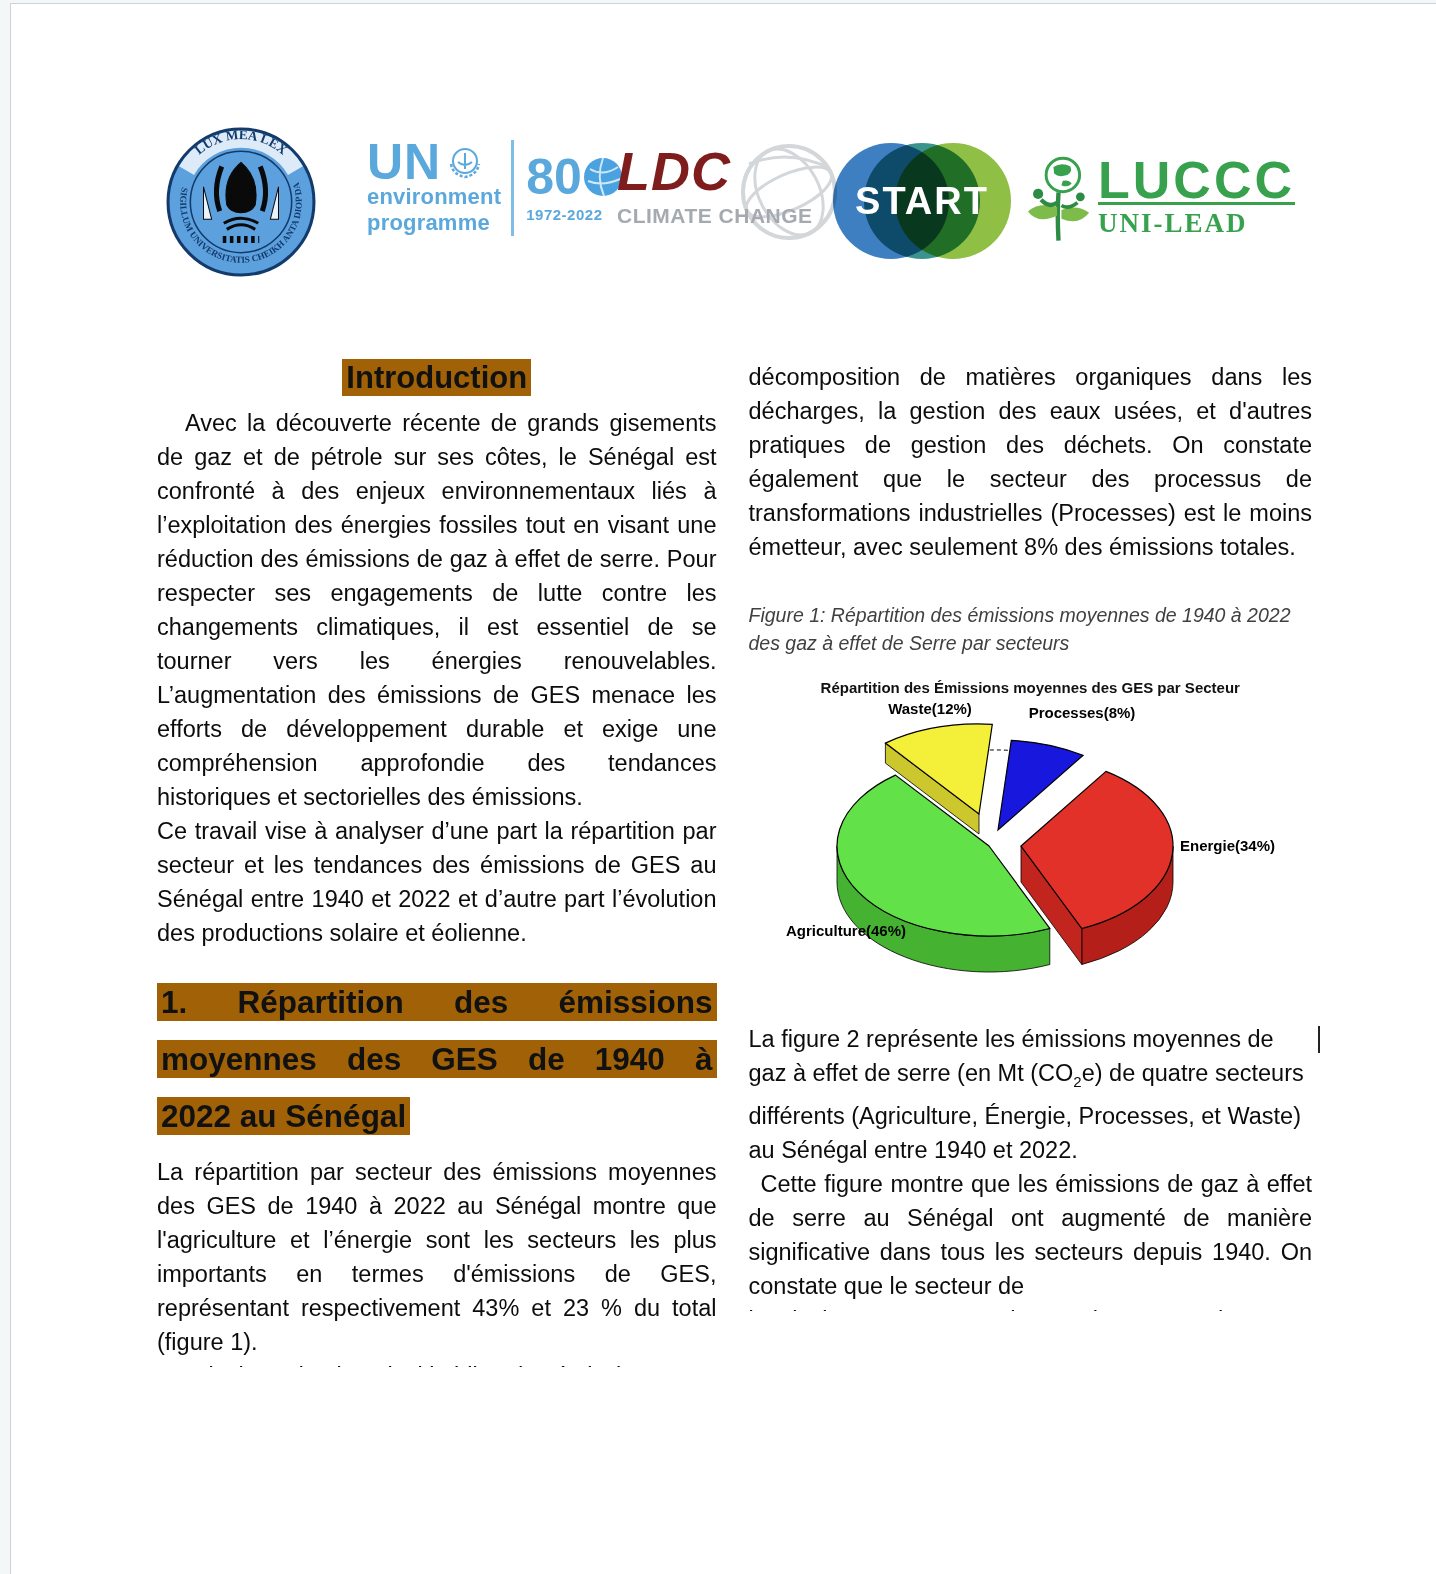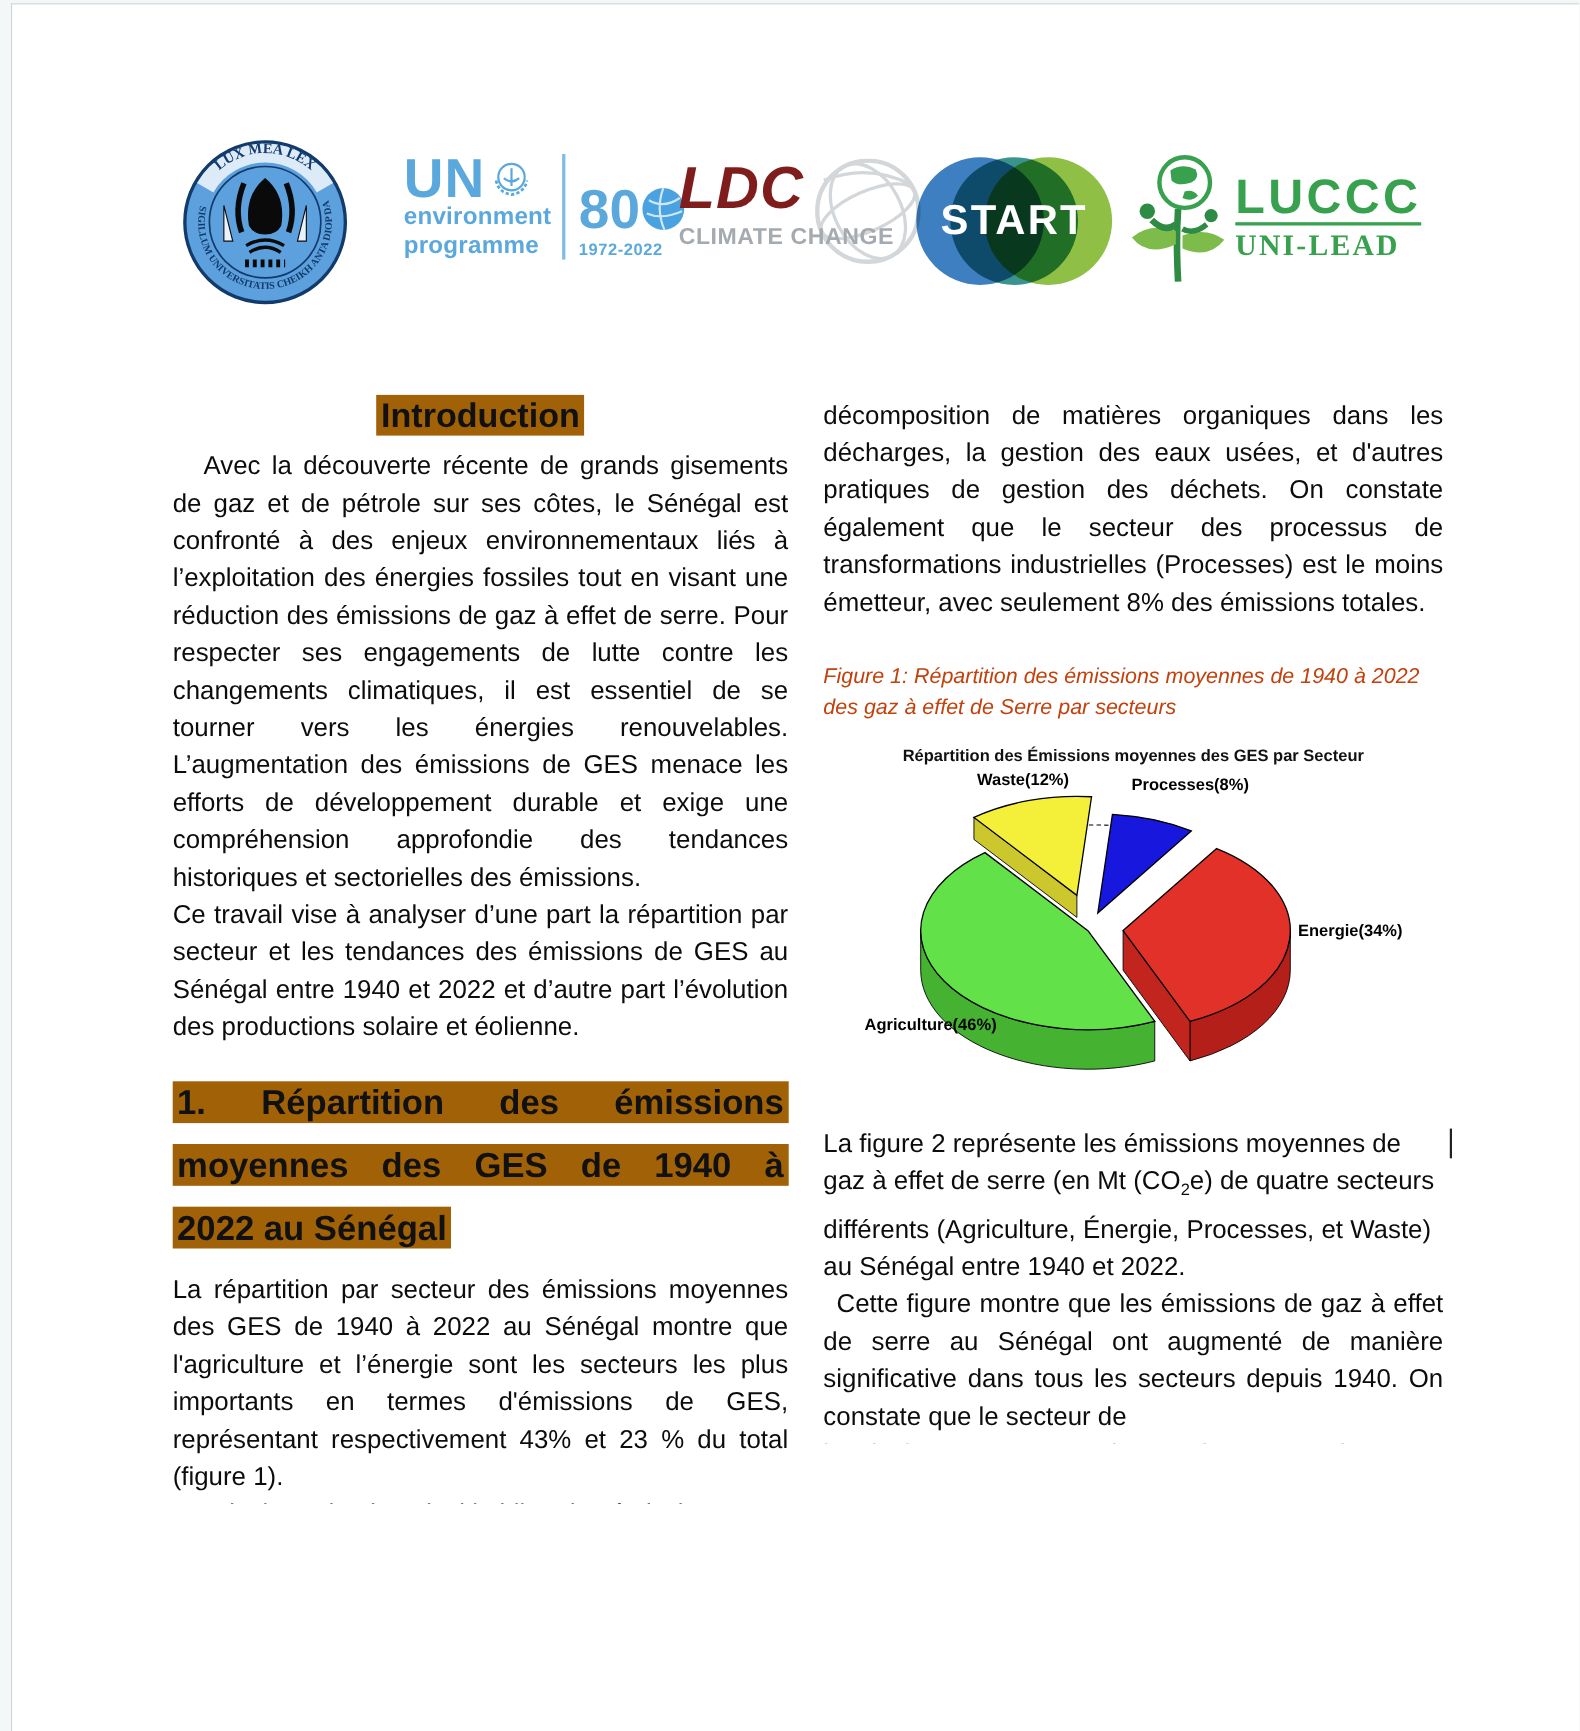--- a/index.html
+++ b/index.html
@@ -8,21 +8,21 @@
   .page {
     width:1426px; height:1571px; margin-left:10px; margin-top:3px;
     background:#fff; border-left:1px solid #ccd2d6; border-top:1px solid #ccd2d6;
     overflow:hidden; position:relative;
   }
   
   .logo-row { position:relative; height:150px; margin:122px 124px 0 146px; }
   .logo-item { position:absolute; }
   
   .unep { left:210px; top:14px; width:250px; height:122px; color:#5ba8dd; }
-  .unep-main { display:flex; align-items:flex-end; }
+  .unep-main { display:flex; align-items:center; }
   .unep-un { font-size:50px; font-weight:bold; letter-spacing:1px; line-height:44px; }
   .unep-sub { font-size:22px; font-weight:bold; line-height:26px; letter-spacing:.2px; }
   .unep-block { padding-right:10px; border-right:3px solid #7fbde7; }
   .unep-50 { padding-left:12px; }
   .unep-50-row { display:flex; align-items:center; }
   .unep-50-num { font-size:50px; font-weight:bold; line-height:46px; }
   .unep-years { font-size:15px; font-weight:bold; margin-top:6px; letter-spacing:.5px; }
   
   .ldc { left:460px; top:18px; width:225px; height:112px; }
   .ldc svg { position:absolute; left:0; top:0; }
@@ -33,21 +33,21 @@
   .start { left:676px; top:12px; width:178px; height:126px; }
   .start .c { position:absolute; width:116px; height:116px; border-radius:50%; mix-blend-mode:multiply; top:5px; }
   .start .c1 { left:0;   background:#3d7fc0; }
   .start .c2 { left:31px;  background:#3a948d; }
   .start .c3 { left:62px; background:#8fbf45; }
   .start-label { position:absolute; left:0; right:0; top:42px; text-align:center;
     color:#fff; font-size:38px; font-weight:800; letter-spacing:2px; }
   
   .luccc { left:868px; top:12px; width:270px; height:122px; display:flex; align-items:center; }
   .luccc-text { margin-left:6px; color:#37a14e; }
-  .luccc-big { font-size:44px; font-weight:800; letter-spacing:3px; line-height:40px;
+  .luccc-big { font-size:52px; font-weight:800; letter-spacing:3px; line-height:40px;
     border-bottom:3px solid #37a14e; padding-bottom:2px; }
   .luccc-small { font-size:27px; font-weight:800; letter-spacing:2px; margin-top:3px;font-family:Liberation Serif, serif; }
   
   .title { margin-top:56px; text-align:center; font-family:"Liberation Serif", serif;
     font-weight:bold; font-size:38px; line-height:60px; color:#000; }
   .title-line { white-space:pre-wrap; }
   
   .cols { display:flex; margin:84px 124px 0 146px; }
   .col-left  { width:560px; }
   .col-right { width:564px; margin-left:32px; }
@@ -56,21 +56,21 @@
   .intro-h { text-align:center; margin-bottom:10px; }
   .intro-h span { font-size:31px; font-weight:bold; }
   .indent1 { text-indent:28px; }
   .sec-h { margin-top:24px; margin-bottom:6px; }
   .sec-line { font-size:31.5px; font-weight:bold; line-height:57px; }
   .sec-just { text-align:justify; text-align-last:justify; }
   .mt10 { margin-top:10px; }
   .clipped { height:8px; overflow:hidden; }
   
   .fig-caption { margin-top:38px; font-style:italic; font-size:19.5px; line-height:27.5px;
-    text-align:left; color:#c2410c; }
+    text-align:left; color:#404040; }
   .chart { margin-top:22px; }
   .chart-title { text-align:center; font-size:15px; font-weight:bold; margin-bottom:2px; }
   .chart svg { display:block; margin:0 auto; }
   .pie-label { font-size:15px; font-weight:bold; fill:#000; }
   .p-fig2 { margin-top:24px; text-align:left; position:relative; }
   .cursor { position:absolute; right:-8px; top:4px; width:2px; height:27px; background:#222; }
   sub.co2 { font-size:15px; }
   .p-last { text-indent:12px; }
 </style>
 </head>

